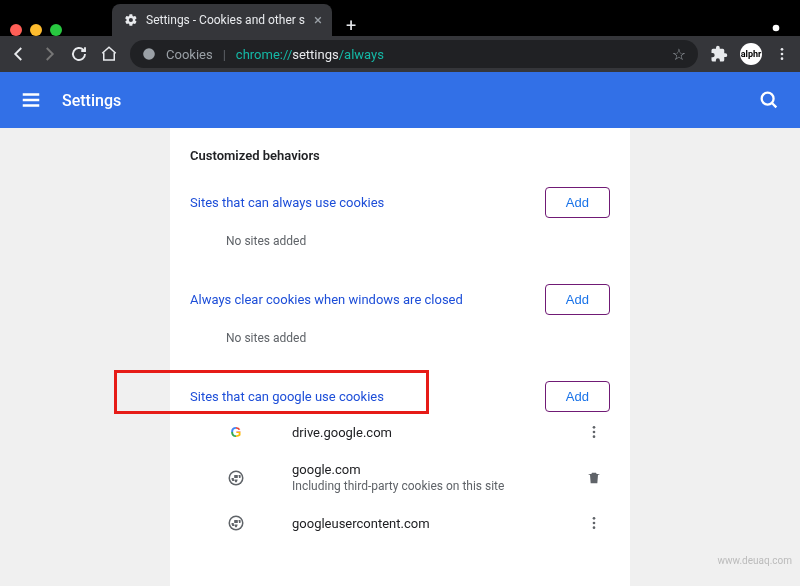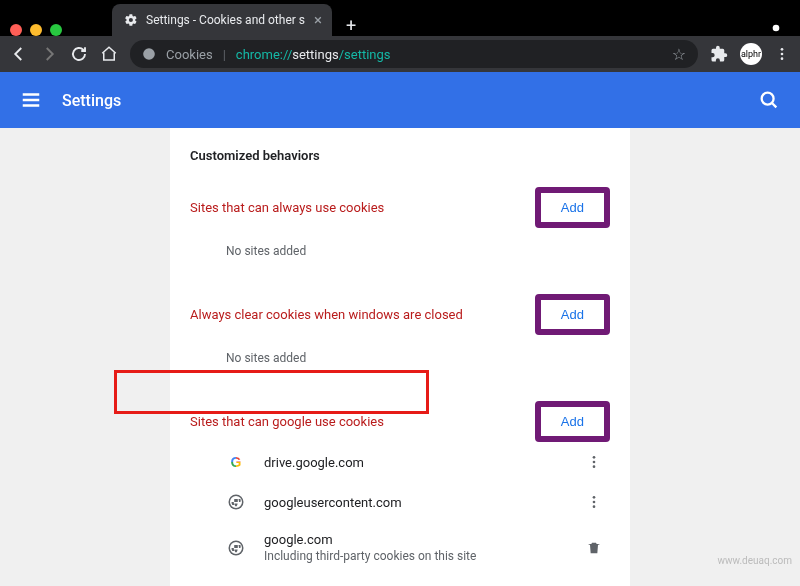--- a/index.html
+++ b/index.html
@@ -21,44 +21,44 @@
   .toolbar { background: #35363a; height: 36px; display: flex; align-items: center; padding: 0 10px; gap: 12px; }
   .nav-icon { color: #9aa0a6; cursor: pointer; display: inline-flex; align-items: center; }
   .nav-icon.active { color: #e8eaed; }
   .omnibox { flex: 1; background: #202124; border-radius: 14px; height: 28px; display: flex; align-items: center; padding: 0 12px; color: #9aa0a6; font-size: 13px; gap: 10px; }
   .omnibox .lbl { color: #9aa0a6; }
   .omnibox .divider { color: #5f6368; }
   .omnibox .path-gray { color: #14b8a6; }
   .omnibox .path-white { color: #e8eaed; }
   .star { margin-left: auto; color: #9aa0a6; font-size: 16px; }
   .ext-icon { color: #e8eaed; }
-  .avatar { width: 22px; height: 22px; border-radius: 50%; background: #fff; color:#000; font-size: 9px; font-weight: normal; display: flex; align-items: center; justify-content: center; }
+  .avatar { width: 22px; height: 22px; border-radius: 50%; background: #fff; color:#000; font-size: 9px; font-weight: bold; display: flex; align-items: center; justify-content: center; }
   .kebab { color: #e8eaed; }
   
   
   .settings-header { background: #3270e7; height: 56px; display: flex; align-items: center; padding: 0 20px; color: #fff; }
   .hamburger { cursor: pointer; margin-right: 20px; }
   .settings-title { font-size: 16px; font-weight: 500; }
   .search-btn { margin-left: auto; cursor: pointer; }
   
   
   .content-wrap { background: #f0f0f0; height: calc(586px - 36px - 36px - 56px); display: flex; justify-content: center; padding-top: 0; }
   .card { background: #fff; width: 460px; padding: 20px 20px 30px 20px; }
   .section-title { font-size: 13px; font-weight: 600; color: #202124; margin-bottom: 24px; }
   
   .row { display: flex; align-items: center; justify-content: space-between; margin-top: 12px; }
-  .row-label { font-size: 13px; color: #b91c1c; }
-  .add-btn { border: 6px solid #701a75; background: #fff; color: #1a73e8; font-size: 13px; font-weight: 500; padding: 7px 20px; border-radius: 4px; cursor: pointer; }
+  .row-label { font-size: 13px; color: #1d4ed8; }
+  .add-btn { border: 1px solid #701a75; background: #fff; color: #1a73e8; font-size: 13px; font-weight: 500; padding: 7px 20px; border-radius: 4px; cursor: pointer; }
   .no-sites { font-size: 12px; color: #5f6368; padding: 16px 0 24px 36px; }
   
   .highlight-box { border: 3px solid #e61b17; position: absolute; width: 315px; height: 44px; left: 114px; top: 370px; pointer-events: none; }
   
   .site-row { display: flex; align-items: center; padding: 10px 0 10px 36px; }
   .site-icon { width: 20px; height: 20px; margin-right: 18px; display: inline-flex; align-items: center; justify-content: center; }
-  .site-info { flex: 1; }
+  .site-info { flex: 1; margin-left: 28px; }
   .site-domain { font-size: 13px; color: #202124; }
   .site-sub { font-size: 12px; color: #5f6368; margin-top: 2px; }
   .site-action { color: #5f6368; cursor: pointer; padding: 0 8px; }
   
   .watermark { position: absolute; bottom: 20px; right: 8px; font-size: 10px; color: #bbb; }
   
   svg { display: block; }
 
   .google-g { font-family: Arial; font-weight: bold; font-size: 14px; background: conic-gradient(#ea4335 0 25%, #fbbc05 25% 50%, #34a853 50% 75%, #4285f4 75% 100%); -webkit-background-clip: text; color: transparent; }
 </style>
@@ -109,21 +109,21 @@
         <path d="M5 10v10h14V10"></path>
       </svg>
   </span>
   <div class="omnibox">
     <svg width="14" height="14" viewBox="0 0 24 24" fill="#9aa0a6">
         <circle cx="12" cy="12" r="10"></circle>
       </svg>
     <span class="lbl">Cookies</span>
     <span class="divider">|</span>
     <span>
-      <span class="path-gray">chrome://</span><span class="path-white">settings</span><span class="path-gray">/settings</span>
+      <span class="path-gray">chrome://</span><span class="path-white">settings</span><span class="path-gray">/always</span>
     </span>
     <span class="star">☆</span>
   </div>
   <span class="ext-icon">
     <svg width="18" height="18" viewBox="0 0 24 24" fill="#e8eaed">
         <path d="M20.5 11H19V7a2 2 0 0 0-2-2h-4V3.5a2.5 2.5 0 0 0-5 0V5H4a2 2 0 0 0-2 2v3.8h1.5a2.7 2.7 0 0 1 0 5.4H2V20a2 2 0 0 0 2 2h3.8v-1.5a2.7 2.7 0 0 1 5.4 0V22H17a2 2 0 0 0 2-2v-4h1.5a2.5 2.5 0 0 0 0-5Z"></path>
       </svg>
   </span>
   <div class="avatar">alphr</div>
   <span class="kebab">
@@ -188,46 +188,46 @@
     </div>
 
     <div class="site-row">
       <span class="site-icon">
         <svg width="18" height="18" viewBox="0 0 24 24" fill="#5f6368">
             <circle cx="12" cy="12" r="10"></circle>
             <path fill="#fff" d="M12 4a8 8 0 0 0 0 16 8 8 0 0 0 0-16zm-6 8h3a14 14 0 0 0 .7 4H7.1A6 6 0 0 1 6 12zm6 6c-.8 0-1.8-1.6-2.2-4h4.4c-.4 2.4-1.4 4-2.2 4zm-2.3-6a14 14 0 0 1 0-4h4.6a14 14 0 0 1 0 4zm6.3 0a14 14 0 0 0-.7-4h2.6a6 6 0 0 1 0 4z"></path>
           </svg>
       </span>
       <div class="site-info">
+        <div class="site-domain">google.com</div>
+        <div class="site-sub">Including third-party cookies on this site</div>
+      </div>
+      <span class="site-action">
+        <svg width="16" height="16" viewBox="0 0 24 24" fill="#5f6368">
+            <path d="M6 7h12l-1 13H7L6 7zm3-3h6l1 2H8l1-2zM4 6h16v1H4z"></path>
+          </svg>
+      </span>
+    </div>
+
+    <div class="site-row">
+      <span class="site-icon">
+        <svg width="18" height="18" viewBox="0 0 24 24" fill="#5f6368">
+            <circle cx="12" cy="12" r="10"></circle>
+            <path fill="#fff" d="M12 4a8 8 0 0 0 0 16 8 8 0 0 0 0-16zm-6 8h3a14 14 0 0 0 .7 4H7.1A6 6 0 0 1 6 12zm6 6c-.8 0-1.8-1.6-2.2-4h4.4c-.4 2.4-1.4 4-2.2 4zm-2.3-6a14 14 0 0 1 0-4h4.6a14 14 0 0 1 0 4zm6.3 0a14 14 0 0 0-.7-4h2.6a6 6 0 0 1 0 4z"></path>
+          </svg>
+      </span>
+      <div class="site-info">
           <div class="site-domain">googleusercontent.com</div>
         </div>
       <span class="site-action">
         <svg width="16" height="16" viewBox="0 0 24 24" fill="#5f6368">
             <circle cx="12" cy="5" r="2"></circle>
             <circle cx="12" cy="12" r="2"></circle>
             <circle cx="12" cy="19" r="2"></circle>
           </svg>
       </span>
     </div>
 
-    <div class="site-row">
-      <span class="site-icon">
-        <svg width="18" height="18" viewBox="0 0 24 24" fill="#5f6368">
-            <circle cx="12" cy="12" r="10"></circle>
-            <path fill="#fff" d="M12 4a8 8 0 0 0 0 16 8 8 0 0 0 0-16zm-6 8h3a14 14 0 0 0 .7 4H7.1A6 6 0 0 1 6 12zm6 6c-.8 0-1.8-1.6-2.2-4h4.4c-.4 2.4-1.4 4-2.2 4zm-2.3-6a14 14 0 0 1 0-4h4.6a14 14 0 0 1 0 4zm6.3 0a14 14 0 0 0-.7-4h2.6a6 6 0 0 1 0 4z"></path>
-          </svg>
-      </span>
-      <div class="site-info">
-        <div class="site-domain">google.com</div>
-        <div class="site-sub">Including third-party cookies on this site</div>
-      </div>
-      <span class="site-action">
-        <svg width="16" height="16" viewBox="0 0 24 24" fill="#5f6368">
-            <path d="M6 7h12l-1 13H7L6 7zm3-3h6l1 2H8l1-2zM4 6h16v1H4z"></path>
-          </svg>
-      </span>
-    </div>
-
   </div>
 </div>
 
 <div class="highlight-box"></div>
 <div class="watermark">www.deuaq.com</div>
 
 </body></html>

